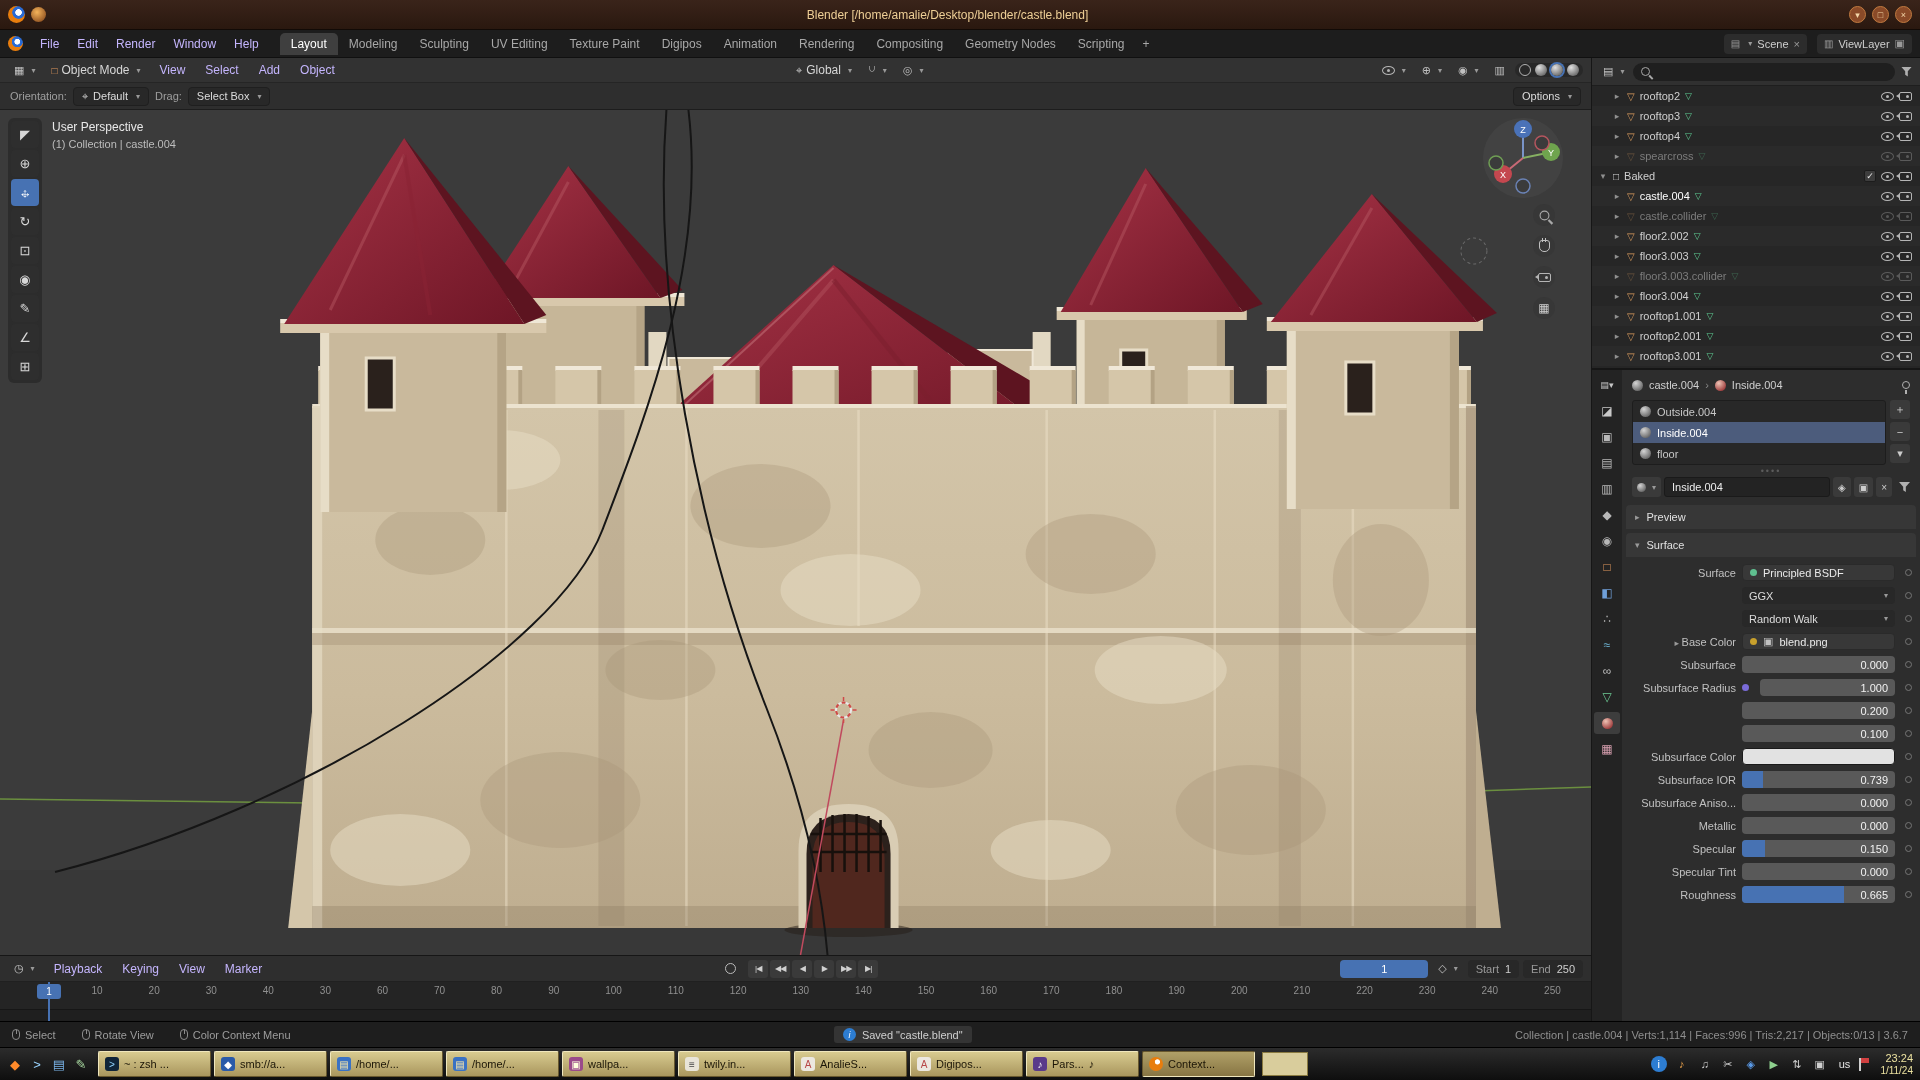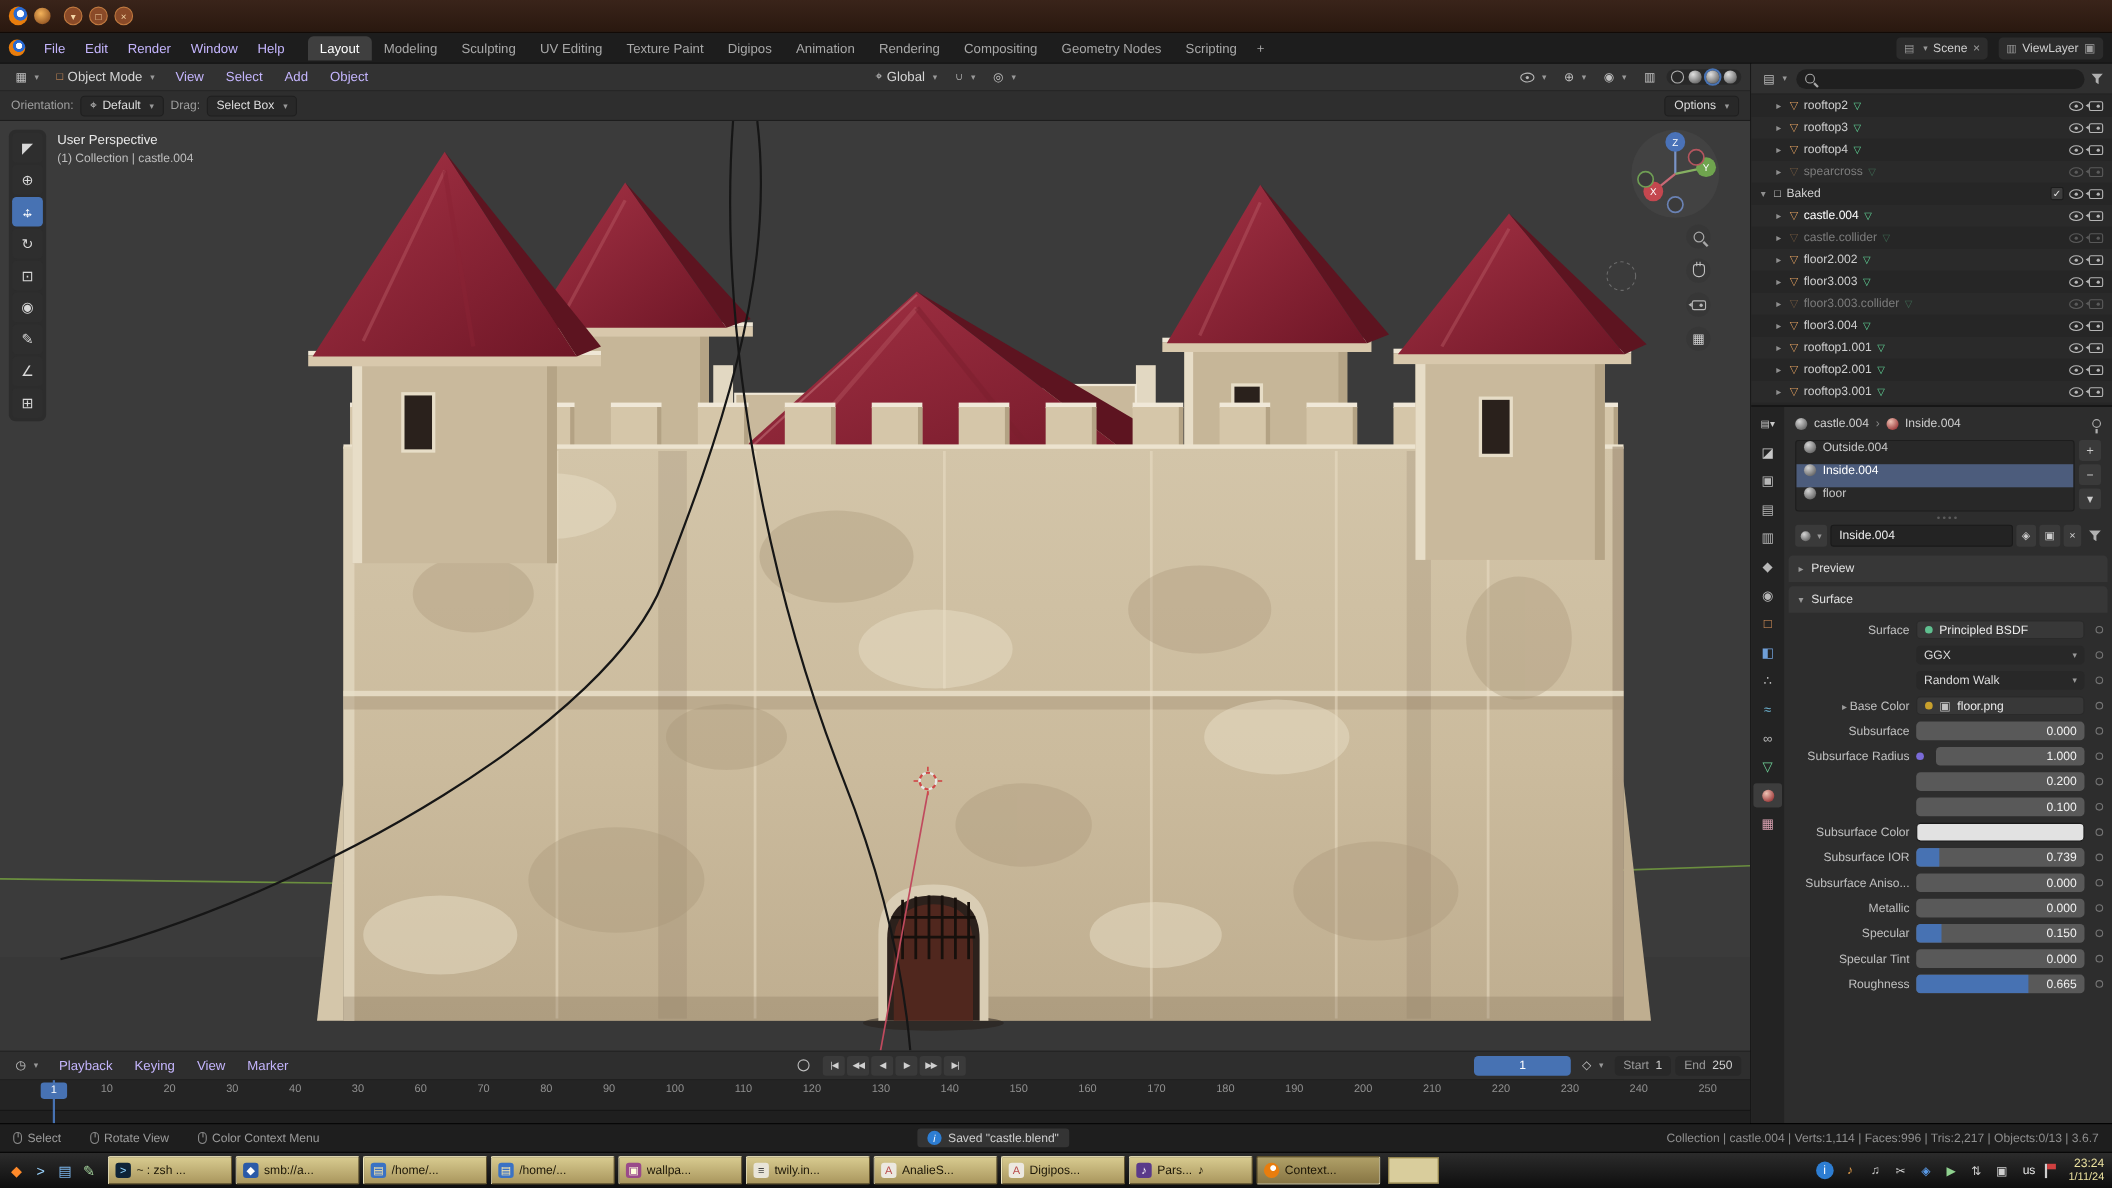--- a/index.html
+++ b/index.html
@@ -101,21 +101,21 @@
 .ptab.active{background:#3d3d3d}
 .i-sphere{width:11px;height:11px;border-radius:50%;background:radial-gradient(circle at 35% 30%,#d4d4d4,#6a6a6a 75%);display:inline-block}
 .i-sphere.mat{background:radial-gradient(circle at 35% 30%,#eec2b4,#a04040 75%)}
 .pmain{flex:1;display:flex;flex-direction:column;min-width:0;overflow:hidden}
 .bcrumb{height:30px;display:flex;align-items:center;gap:6px;padding:0 10px;font-size:11px;color:#cfcfcf}
 .bchev{color:#888}
 .i-pin{width:8px;height:8px;border:1.5px solid #b0b0b0;border-radius:50%;position:relative;display:inline-block}
 .i-pin::after{content:"";position:absolute;left:2.3px;top:7.5px;width:1.5px;height:4px;background:#b0b0b0}
 .slotwrap{display:flex;gap:4px;margin:0 10px}
 .slotlist{flex:1;background:#282828;border:1px solid #1d1d1d;border-radius:3px;overflow:hidden}
-.slot{height:21px;display:flex;align-items:flex-start;gap:6px;padding:0 7px;font-size:11px;color:#c8c8c8}
+.slot{height:21px;display:flex;align-items:center;gap:6px;padding:0 7px;font-size:11px;color:#c8c8c8}
 .slot.active{background:#4c5c7c;color:#fff}
 .slotbtns{display:flex;flex-direction:column;gap:3px}
 .sbtn{width:20px;height:19px;background:#3a3a3a;border-radius:3px;color:#ccc;font-size:11px;display:flex;align-items:center;justify-content:center}
 .grip{height:12px;display:flex;align-items:center;justify-content:center;color:#5c5c5c;font-size:9px;letter-spacing:2px}
 .dblock{display:flex;align-items:center;gap:3px;margin:0 10px 4px}
 .dbbtn{height:20px;background:#3a3a3a;border-radius:3px;display:flex;align-items:center;gap:3px;padding:0 5px;color:#ccc;font-size:10px}
 .dbname{flex:1;height:20px;background:#232323;border:1px solid #1a1a1a;border-radius:3px;display:flex;align-items:center;padding:0 7px;font-size:11px;color:#ececec}
 .sect{display:flex;align-items:center;gap:7px;height:24px;background:#373737;padding:0 9px;font-size:11px;color:#e0e0e0;border-radius:4px 4px 0 0;margin:4px 4px 0}
 .sarrow{color:#9a9a9a;font-size:9px}
 .surfbody{padding:4px 0 0}
@@ -159,20 +159,21 @@
 .i-flag::after{content:"";position:absolute;left:1.5px;top:0;width:8px;height:5px;background:#d04040}
 .clock{display:flex;flex-direction:column;align-items:flex-end;line-height:1.15;color:#ece2a0;font-size:11px;margin-left:8px;margin-right:2px}
 .clock .dt{font-size:10px}
 </style>
 </head>
 <body>
 
 <div class="titlebar">
   <span class="tb-logo"></span>
   <span class="tb-logo2"></span>
+  <div class="tb-title">Blender [/home/amalie/Desktop/blender/castle.blend]</div>
   <span class="win-btn">▾</span>
   <span class="win-btn">□</span>
   <span class="win-btn">×</span>
 </div>
 
 <div class="menubar">
   <span class="tb-logo" style="width:15px;height:15px"></span>
   <div id="mb-menus" style="display:flex">
       <div class="mi">File</div>
       <div class="mi">Edit</div>
@@ -847,21 +848,21 @@
                 </span>
               </div>
             <span class="dec"></span>
           </div>
           <div class="prow">
             <div class="plabel"><span class="sarrow">▸ </span><span>Base Color</span></div>
             <div class="pctl">
                 <span class="shaderbtn">
                   <span class="ydot"></span>
                   <span class="hic">▣</span>
-                  <span>floor.png</span>
+                  <span>blend.png</span>
                 </span>
               </div>
             <span class="dec"></span>
           </div>
           <div id="params">
               <div class="prow">
                 <div class="plabel">Subsurface</div>
                 <div class="pctl">
                   <div class="slider">
                     <span class="sval">0.000</span>

